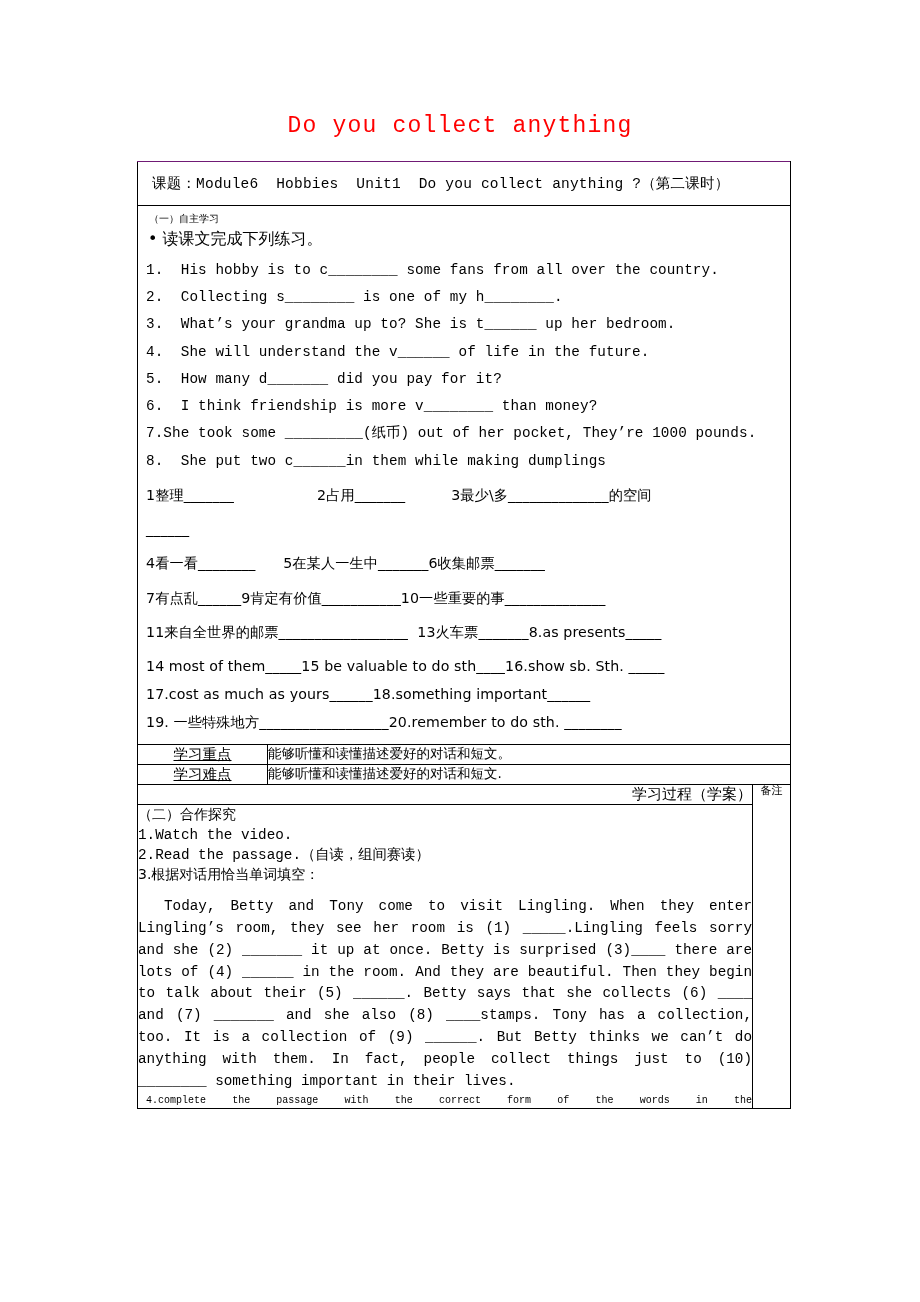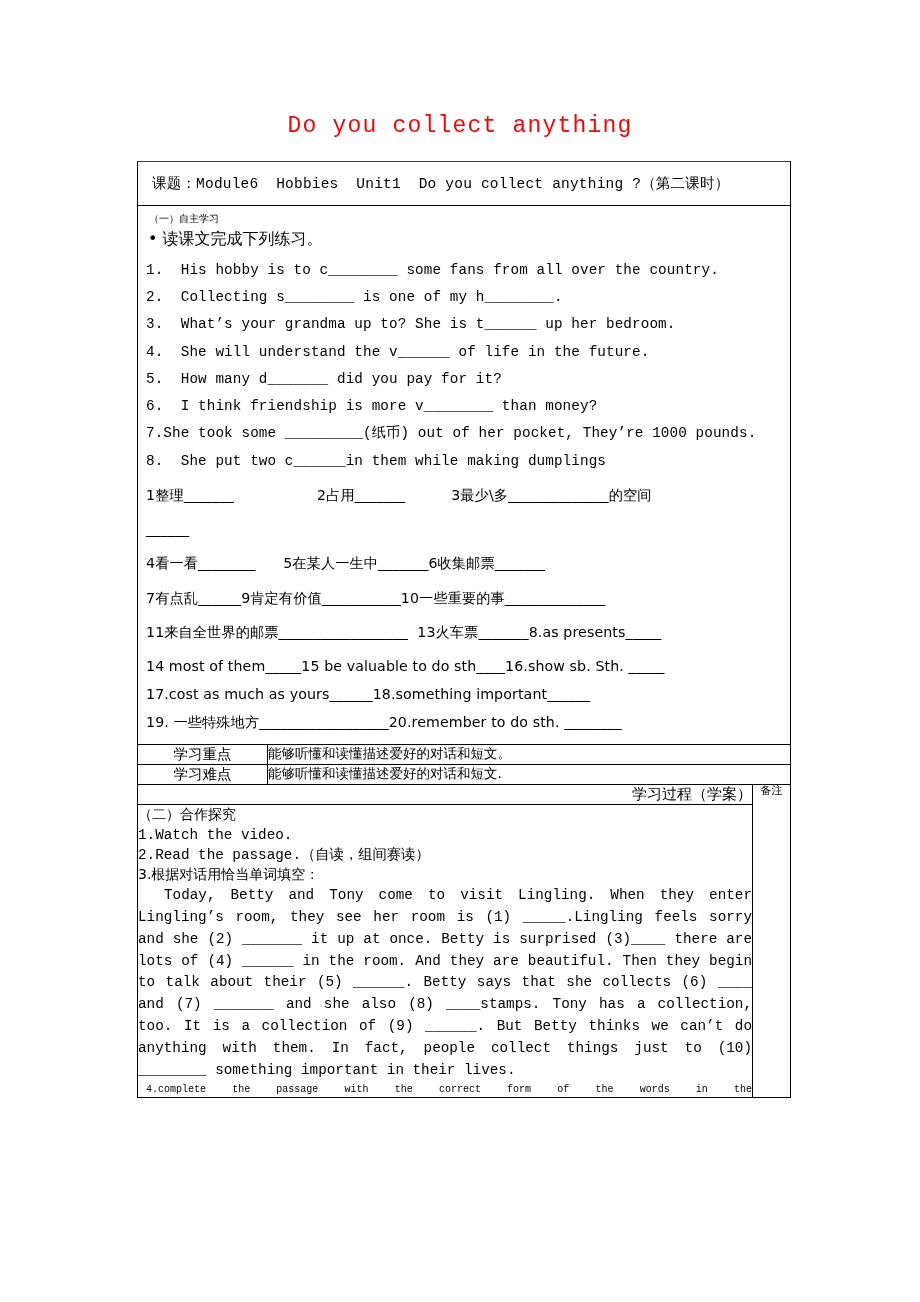--- a/index.html
+++ b/index.html
@@ -96,20 +96,21 @@
     letter-spacing: 0.1px;
   }
   .cn-tight { margin-top: 14px; }
 
   
   .kp-label {
     font-family: "DejaVu Sans", sans-serif;
     font-size: 14.5px;
     text-align: center;
     padding: 4px 0 5px;
+    text-decoration: underline;
   }
   .kp-value {
     font-family: "DejaVu Sans", sans-serif;
     font-size: 13.5px;
     text-align: left;
     padding: 4px 0 5px;
   }
 
   .process-head {
     font-family: "DejaVu Sans", sans-serif;
@@ -140,20 +141,21 @@
     line-height: 1.42;
   }
 
   .passage {
     font-family: "Liberation Mono", "DejaVu Sans Mono", monospace;
     font-size: 14.3px;
     line-height: 1.53;
     text-align: justify;
     text-align-last: left;
     text-justify: inter-word;
+    margin-top: 11px;
     white-space: pre-wrap;
   }
   .passage .indent { display: inline-block; width: 26px; }
 
   .tail-line {
     font-family: "Liberation Mono", "DejaVu Sans Mono", monospace;
     font-size: 10px;
     line-height: 1.53;
     text-align: justify;
     text-align-last: justify;

